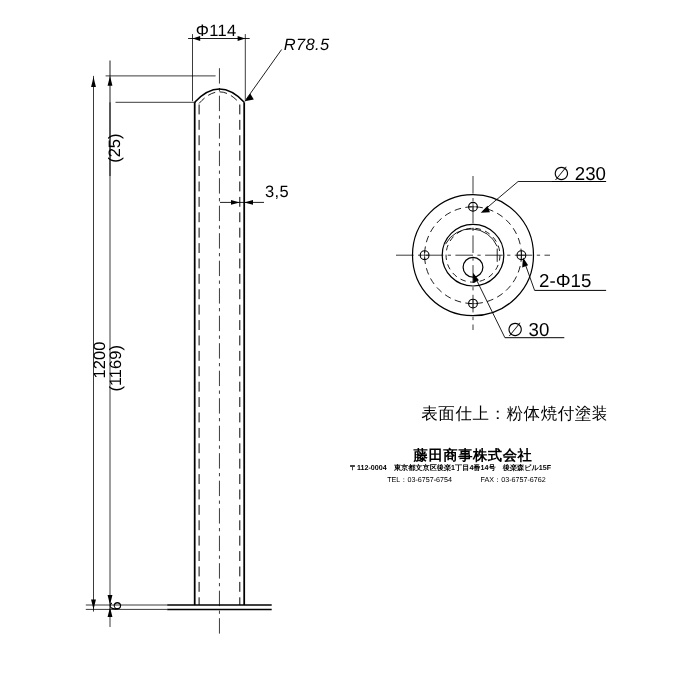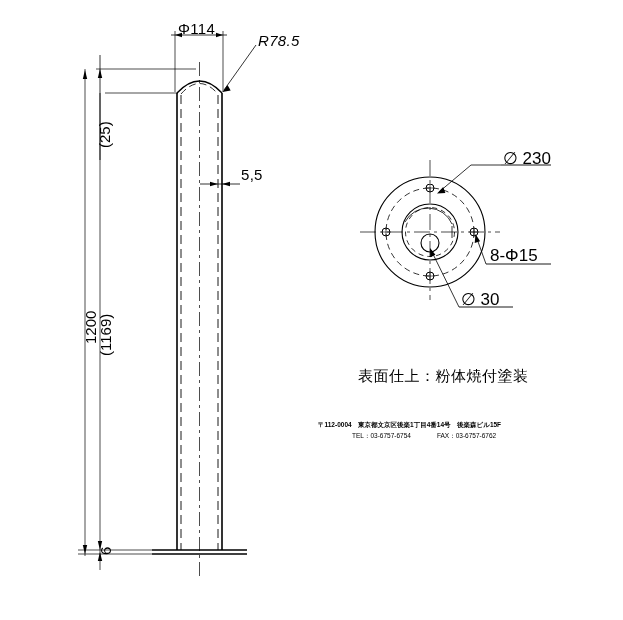--- a/index.html
+++ b/index.html
@@ -37,20 +37,21 @@
     font-size: 15px;
     transform-origin: 0 0;
     transform: rotate(-90deg);
   }
   .callout {
     font-size: 17px;
   }
   .spec-line {
     font-size: 15px;
     letter-spacing: 0.5px;
+    margin-left: 25px;
   }
   .company-line {
     font-size: 13px;
     font-weight: bold;
     letter-spacing: 0.5px;
   }
   .addr-line {
     font-size: 6.5px;
     font-weight: bold;
     letter-spacing: 0px;
@@ -165,37 +166,38 @@
       <line x1="459" y1="307" x2="513" y2="307" stroke="#000" stroke-width="0.9"></line>
 
     </g>
 
   </svg>
 
   <div class="txt dim-label" style="left:178px; top:20px;">Φ114</div>
 
   <div class="txt dim-label" style="left:258px; top:32px;font-style:italic;">R78.5</div>
 
-  <div class="txt dim-label" style="left:241px; top:166px;">5,5</div>
+  <div class="txt dim-label" style="left:241px; top:166px;">3,5</div>
 
   <div class="txt dim-vert" style="left:96px; top:148px;">(25)</div>
 
   <div class="txt dim-vert" style="left:82px; top:344px;">1200</div>
 
   <div class="txt dim-vert" style="left:97px; top:356px;">(1169)</div>
 
   <div class="txt dim-vert" style="left:97px; top:555px;">6</div>
 
   <div class="txt callout" style="left:503px; top:148px;">∅ 230</div>
 
-  <div class="txt callout" style="left:490px; top:246px;">8-Φ15</div>
+  <div class="txt callout" style="left:490px; top:246px;">2-Φ15</div>
 
   <div class="txt callout" style="left:461px; top:289px;text-align:center;">∅ 30</div>
 
   <div class="txt spec-line" style="left:358px; top:367px;">表面仕上：粉体焼付塗装</div>
 
 
+  <div class="txt company-line" style="left:376px; top:405px;">藤田商事株式会社</div>
 
   <div class="txt addr-line" style="left:318px; top:421px;">〒112-0004　東京都文京区後楽1丁目4番14号　後楽森ビル15F</div>
 
   <div class="txt tel-line" style="left:352px; top:432px;">TEL：03-6757-6754　　　　FAX：03-6757-6762</div>
 
 </div>
 
 </body></html>

